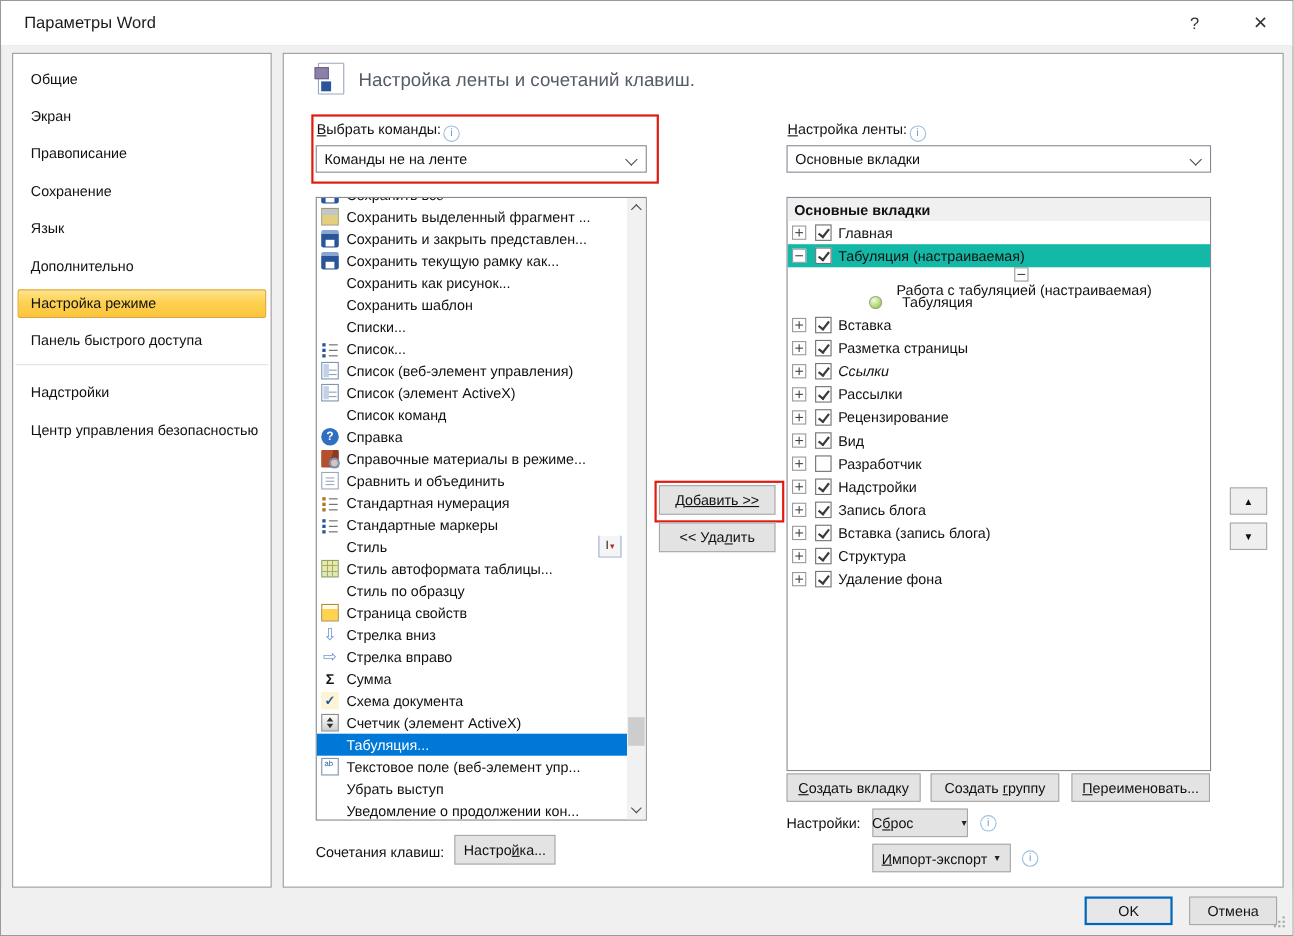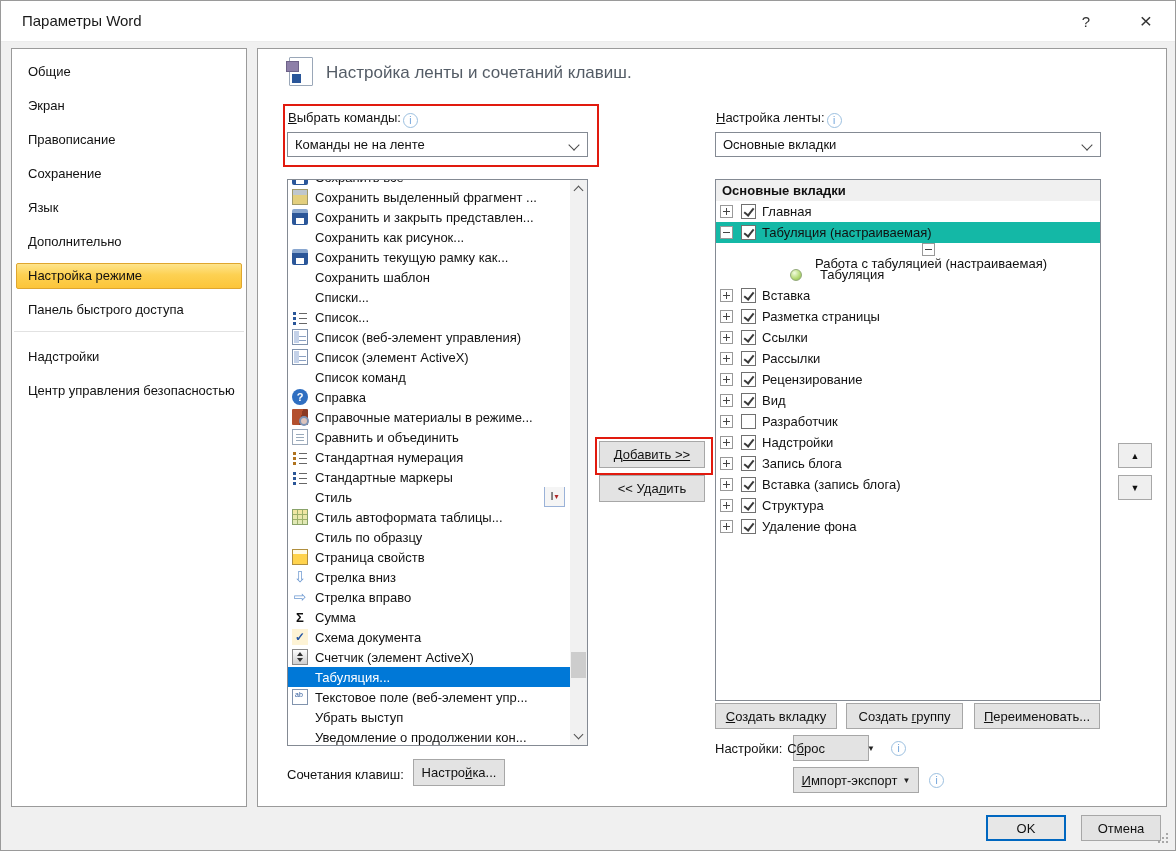--- a/index.html
+++ b/index.html
@@ -170,26 +170,26 @@
           </div>
           <div class="cmd-row">
             <span class="ic ic-save-selection-icon"></span>
             <span>Сохранить выделенный фрагмент ...</span>
           </div>
           <div class="cmd-row">
             <span class="ic ic-floppy-icon"></span>
             <span>Сохранить и закрыть представлен...</span>
           </div>
           <div class="cmd-row">
-            <span class="ic"></span>
-            <span>Сохранить как рисунок...</span>
-          </div>
-          <div class="cmd-row">
             <span class="ic ic-floppy-icon"></span>
             <span>Сохранить текущую рамку как...</span>
+          </div>
+          <div class="cmd-row">
+            <span class="ic"></span>
+            <span>Сохранить как рисунок...</span>
           </div>
           <div class="cmd-row">
             <span class="ic"></span>
             <span>Сохранить шаблон</span>
           </div>
           <div class="cmd-row">
             <span class="ic"></span>
             <span>Списки...</span>
           </div>
           <div class="cmd-row">
@@ -338,21 +338,21 @@
           <div class="tree-row" style="padding-left: 4px;">
             <span class="exp plus"></span>
             <span class="cb checked"></span>
             <span class="tree-label">Вставка</span>
           </div>
           <div class="tree-row" style="padding-left: 4px;">
             <span class="exp plus"></span>
             <span class="cb checked"></span>
             <span class="tree-label">Разметка страницы</span>
           </div>
-          <div class="tree-row" style="padding-left: 4px;">
+          <div class="tree-row" style="padding-left: 4px; font-style: italic;">
             <span class="exp plus"></span>
             <span class="cb checked"></span>
             <span class="tree-label">Ссылки</span>
           </div>
           <div class="tree-row" style="padding-left: 4px;">
             <span class="exp plus"></span>
             <span class="cb checked"></span>
             <span class="tree-label">Рассылки</span>
           </div>
           <div class="tree-row" style="padding-left: 4px;">
@@ -405,21 +405,21 @@
       <span><span></span><span class="ak">С</span><span>оздать вкладку</span></span>
     </div>
     <div class="btn" style="left:588px;top:654px;width:117px;height:26px;">
       <span><span>Создать </span><span class="ak">г</span><span>руппу</span></span>
     </div>
     <div class="btn" style="left:716px;top:654px;width:126px;height:26px;">
       <span><span></span><span class="ak">П</span><span>ереименовать...</span></span>
     </div>
 
     <div class="field-label" style="left:457px;top:692px;">Настройки:</div>
-    <div class="btn" style="left:535px;top:686px;width:76px;height:26px;gap:37px;">
+    <div class="btn" style="left:535px;top:686px;width:87px;height:26px;gap:37px;">
       <span><span>С</span><span class="ak">б</span><span>рос</span></span>
         <span class="drop-arrow">▼</span>
     </div>
     <span class="info" style="position:absolute;left:631px;top:692px;">i</span>
     <div class="btn" style="left:535px;top:718px;width:126px;height:26px;">
       <span><span></span><span class="ak">И</span><span>мпорт-экспорт</span></span>
         <span class="drop-arrow">▼</span>
     </div>
     <span class="info" style="position:absolute;left:669px;top:724px;">i</span>
   </div>

